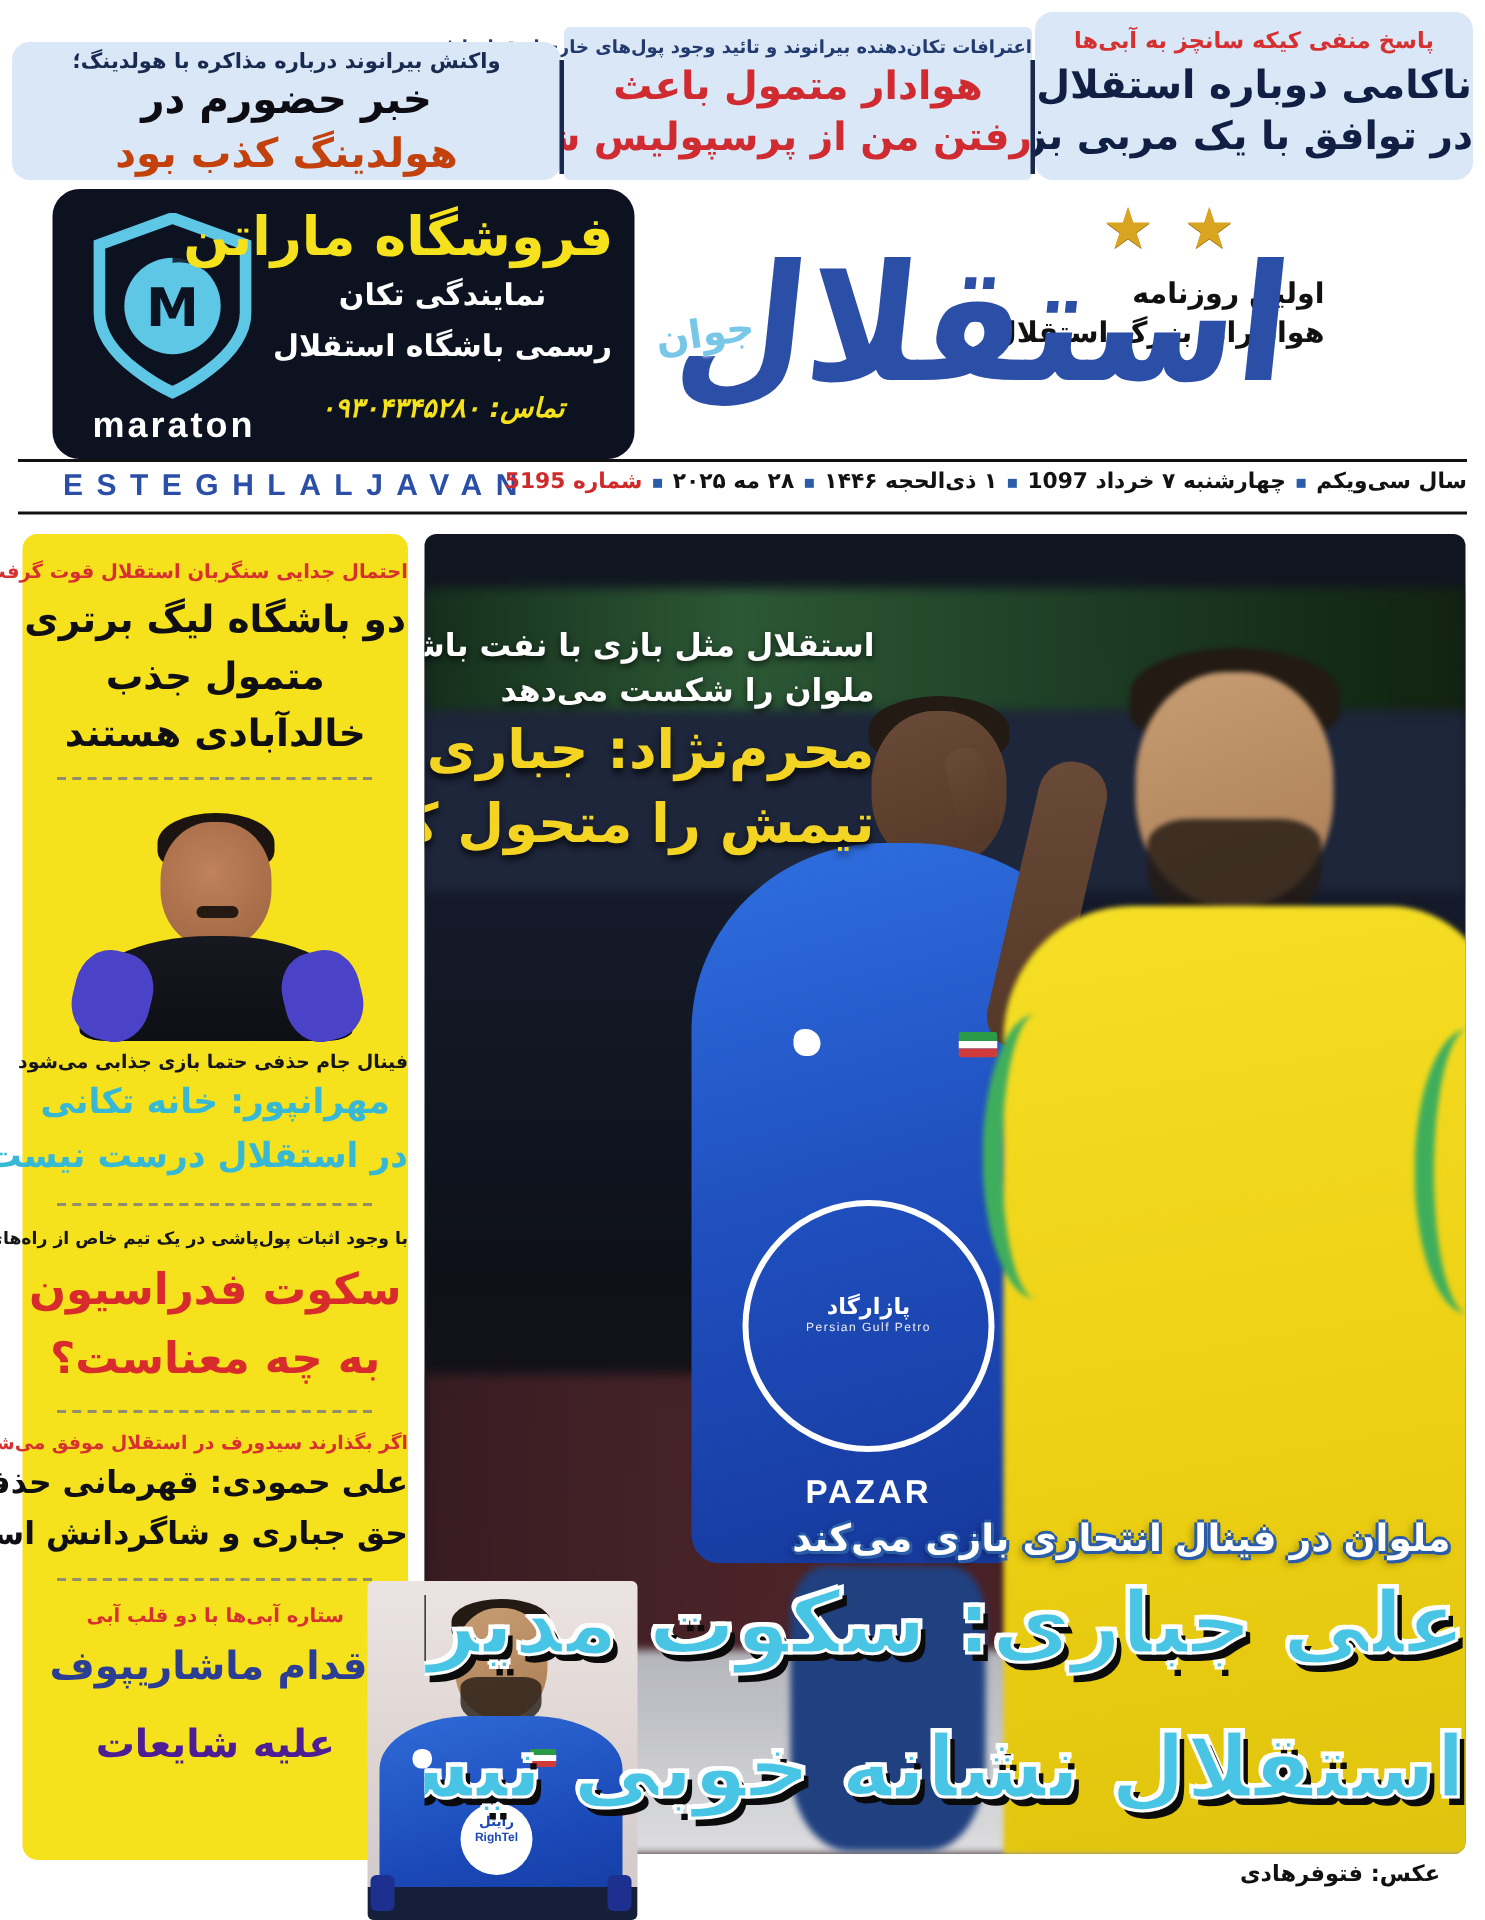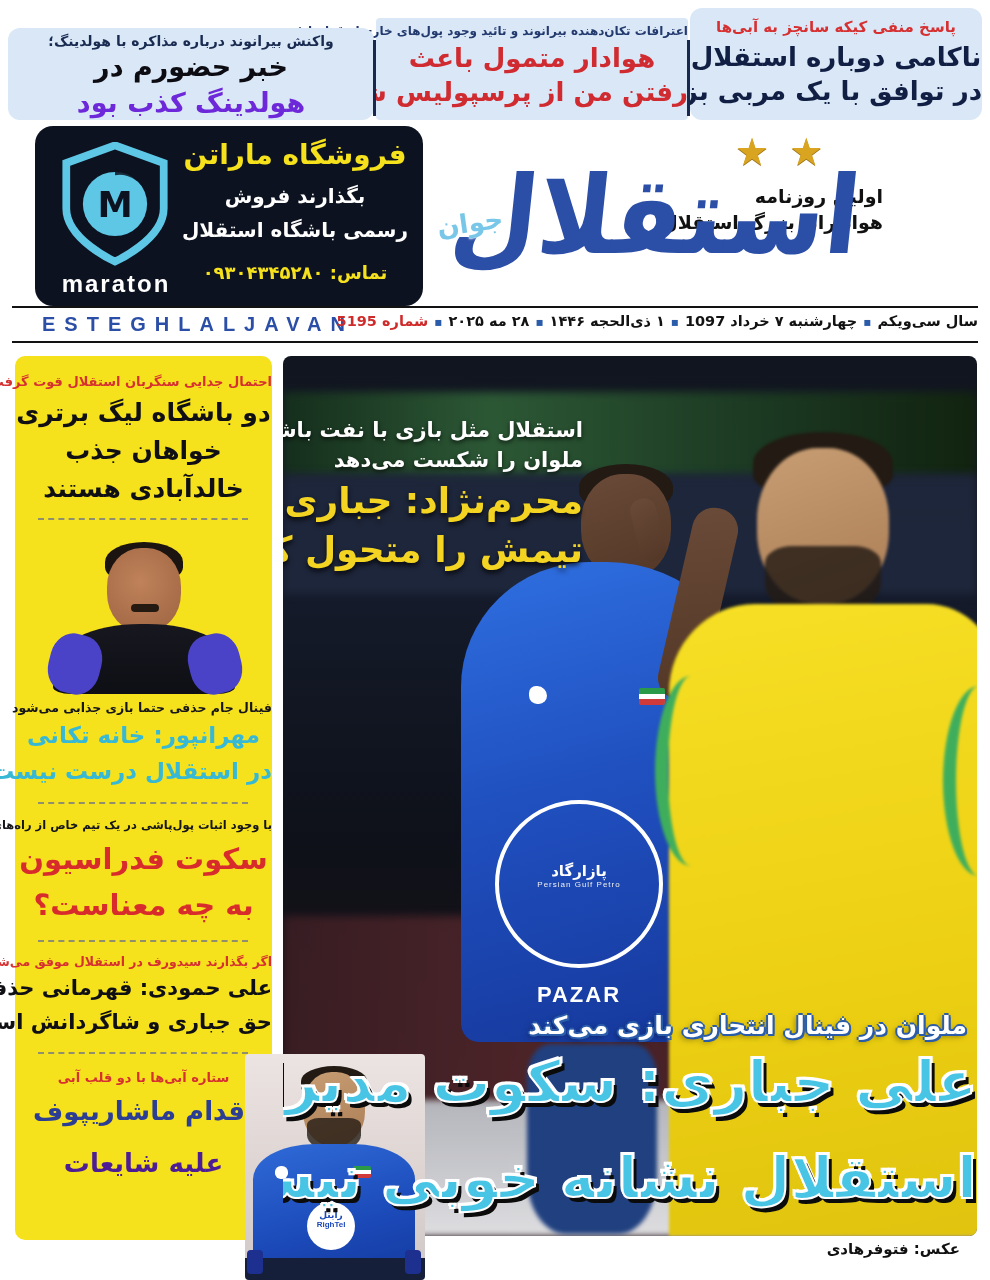--- a/index.html
+++ b/index.html
@@ -12,21 +12,21 @@
   .nw  { white-space:nowrap; }
 
   
   .topbox { background:#d9e7f6; border-radius:12px; }
   .tb-kicker { font-weight:bold; }
   .tb-head { font-weight:bold; line-height:1.32; }
   .vdiv { background:#19294d; width:3px; }
 
   
   .ad { background:#0d1220; border-radius:18px; }
-  .ad-title { color:#f6e11d; font-weight:bold; font-size:28px;margin-left:24px; }
+  .ad-title { color:#f6e11d; font-weight:bold; font-size:36px;margin-left:24px; }
   .ad-line { color:#fff; font-weight:bold; font-size:20px; }
   .ad-phone { color:#f6e11d; font-weight:bold; font-size:18px; }
   .ad-brand { color:#fff; font-weight:bold; font-size:24px; letter-spacing:2px;
               font-family:"Liberation Sans", sans-serif; }
   .logo-main { color:#2b4ea6; font-weight:bold; font-size:100px; line-height:150px;
                transform:skewX(-6deg) scaleY(1.08); }
   .logo-sub { color:#79c7e8; font-weight:bold; font-size:26px;
               text-shadow:0 0 3px #fff, 0 0 1px #fff; transform:rotate(-8deg); }
   .logo-stars { color:#d9a520; font-size:38px; letter-spacing:4px;
                 text-shadow:0 1px 0 #9c731a; }
@@ -107,38 +107,38 @@
 
   <div class="abs topbox" style="left:376px;top:18px;width:312px;height:102px;border-radius:4px;">
     <div class="rtl ctr tb-kicker nw" style="margin-top:6px;font-size:12px;color:#233a6e;">اعترافات تکان‌دهنده بیرانوند و تائید وجود پول‌های خارج از قرارداد؛</div>
     <div class="rtl ctr tb-head nw" style="font-size:26px;color:#cf2b30;margin-top:3px;letter-spacing:2px;">هوادار متمول باعث</div>
     <div class="rtl ctr tb-head nw" style="font-size:26px;color:#cf2b30;">رفتن من از پرسپولیس شد</div>
   </div>
 
   <div class="abs topbox" style="left:8px;top:28px;width:366px;height:92px;">
     <div class="rtl ctr tb-kicker nw" style="margin-top:5px;font-size:14px;color:#1a2b52;">واکنش بیرانوند درباره مذاکره با هولدینگ؛</div>
     <div class="rtl ctr tb-head nw" style="font-size:27px;color:#0c0c12;letter-spacing:6px;">خبر حضورم در</div>
-    <div class="rtl ctr tb-head nw" style="font-size:27px;color:#6d28d9;letter-spacing:5px;">هولدینگ کذب بود</div>
+    <div class="rtl ctr tb-head nw" style="font-size:27px;color:#c2410c;letter-spacing:5px;">هولدینگ کذب بود</div>
   </div>
 
   <div class="abs vdiv" style="left:373px;top:40px;height:76px;"></div>
   <div class="abs vdiv" style="left:687px;top:40px;height:76px;"></div>
 
   <div class="abs ad" style="left:35px;top:126px;width:388px;height:180px;">
     <svg class="abs" style="left:24px;top:16px;" width="112" height="124" viewBox="0 0 100 112">
       <path d="M50 3 L94 19 V60 C94 88 50 108 50 108 C50 108 6 88 6 60 V19 Z" fill="#0d1220" stroke="#5ec7e6" stroke-width="7"></path>
       <circle cx="50" cy="56" r="29" fill="#5ec7e6"></circle>
       <path d="M50 24 A32 32 0 0 1 80 56 A26 26 0 0 0 50 30 Z" fill="#0d1220" opacity="0.85"></path>
       <text x="50" y="68" text-anchor="middle" font-family="DejaVu Sans" font-weight="bold" font-size="32" fill="#0d1220">M</text>
     </svg>
     <div class="abs ad-brand ctr" style="left:8px;top:144px;width:146px;">maraton</div>
     <div class="abs rtl ctr ad-title nw" style="right:14px;top:12px;width:228px;">فروشگاه ماراتن</div>
-    <div class="abs rtl ctr ad-line nw" style="right:14px;top:58px;width:228px;letter-spacing:3px;">بگذارند فروش</div>
+    <div class="abs rtl ctr ad-line nw" style="right:14px;top:58px;width:228px;letter-spacing:3px;">نمایندگی تکان</div>
     <div class="abs rtl ctr ad-line nw" style="right:14px;top:92px;width:228px;">رسمی باشگاه استقلال</div>
-    <div class="abs rtl ctr ad-phone nw" style="right:14px;top:136px;width:228px;">تماس: ۰۹۳۰۴۳۴۵۲۸۰</div>
+    <div class="abs rtl ctr ad-phone nw" style="right:14px;top:136px;width:228px;font-style:italic;">تماس: ۰۹۳۰۴۳۴۵۲۸۰</div>
   </div>
 
   <div class="abs logo-stars nw" style="left:735px;top:130px;">★ ★</div>
   <div class="abs rtl" style="left:683px;top:184px;width:200px;text-align:right;">
     <div class="tagline nw">اولین روزنامه</div>
     <div class="tagline nw">هواداران بزرگ استقلال</div>
   </div>
   <div class="abs ctr logo-main nw" style="left:420px;top:142px;width:470px;height:160px;">استقلال</div>
   <div class="abs logo-sub nw" style="left:437px;top:208px;">جوان</div>
 
@@ -146,21 +146,21 @@
   <div class="abs rule" style="left:12px;top:341px;width:966px;"></div>
   <div class="abs latin-name nw" style="left:42px;top:313px;">ESTEGHLALJAVAN</div>
   <div class="abs rtl daterow nw" style="left:420px;top:313px;width:558px;text-align:right;">
     <span>سال سی‌و‌یکم</span><span class="sep">▪</span><span>چهارشنبه ۷ خرداد 1097</span><span class="sep">▪</span><span>۱ ذی‌الحجه ۱۴۴۶</span><span class="sep">▪</span><span>۲۸ مه ۲۰۲۵</span><span class="sep">▪</span><span class="issue">شماره 5195</span>
   </div>
 
   <div class="abs sidebar" style="left:15px;top:356px;width:257px;height:884px;">
 
     <div class="abs rtl ctr sb-kicker red nw" style="top:18px;width:100%;">احتمال جدایی سنگربان استقلال قوت گرفت</div>
     <div class="abs rtl ctr sb-line nw" style="top:42px;width:100%;font-size:25px;color:#101014;">دو باشگاه لیگ برتری</div>
-    <div class="abs rtl ctr sb-line nw" style="top:80px;width:100%;font-size:25px;color:#101014;letter-spacing:8px;">خواهان جذب</div>
+    <div class="abs rtl ctr sb-line nw" style="top:80px;width:100%;font-size:25px;color:#101014;letter-spacing:8px;">متمول جذب</div>
     <div class="abs rtl ctr sb-line nw" style="top:118px;width:100%;font-size:25px;color:#101014;letter-spacing:2px;">خالدآبادی هستند</div>
     <div class="abs dash" style="top:162px;"></div>
 
     <div class="abs" style="left:28px;top:186px;width:200px;height:152px;">
       <div class="abs coach-hair" style="left:62px;top:0px;width:78px;height:40px;"></div>
       <div class="abs coach-head" style="left:64px;top:6px;width:74px;height:84px;"></div>
       <div class="abs coach-mus" style="left:88px;top:62px;width:28px;height:8px;"></div>
       <div class="abs coach-body" style="left:10px;top:82px;width:182px;height:70px;"></div>
       <div class="abs coach-sh" style="left:6px;top:92px;width:52px;height:60px;transform:rotate(14deg);"></div>
       <div class="abs coach-sh" style="left:146px;top:92px;width:52px;height:60px;transform:rotate(-14deg);"></div>

